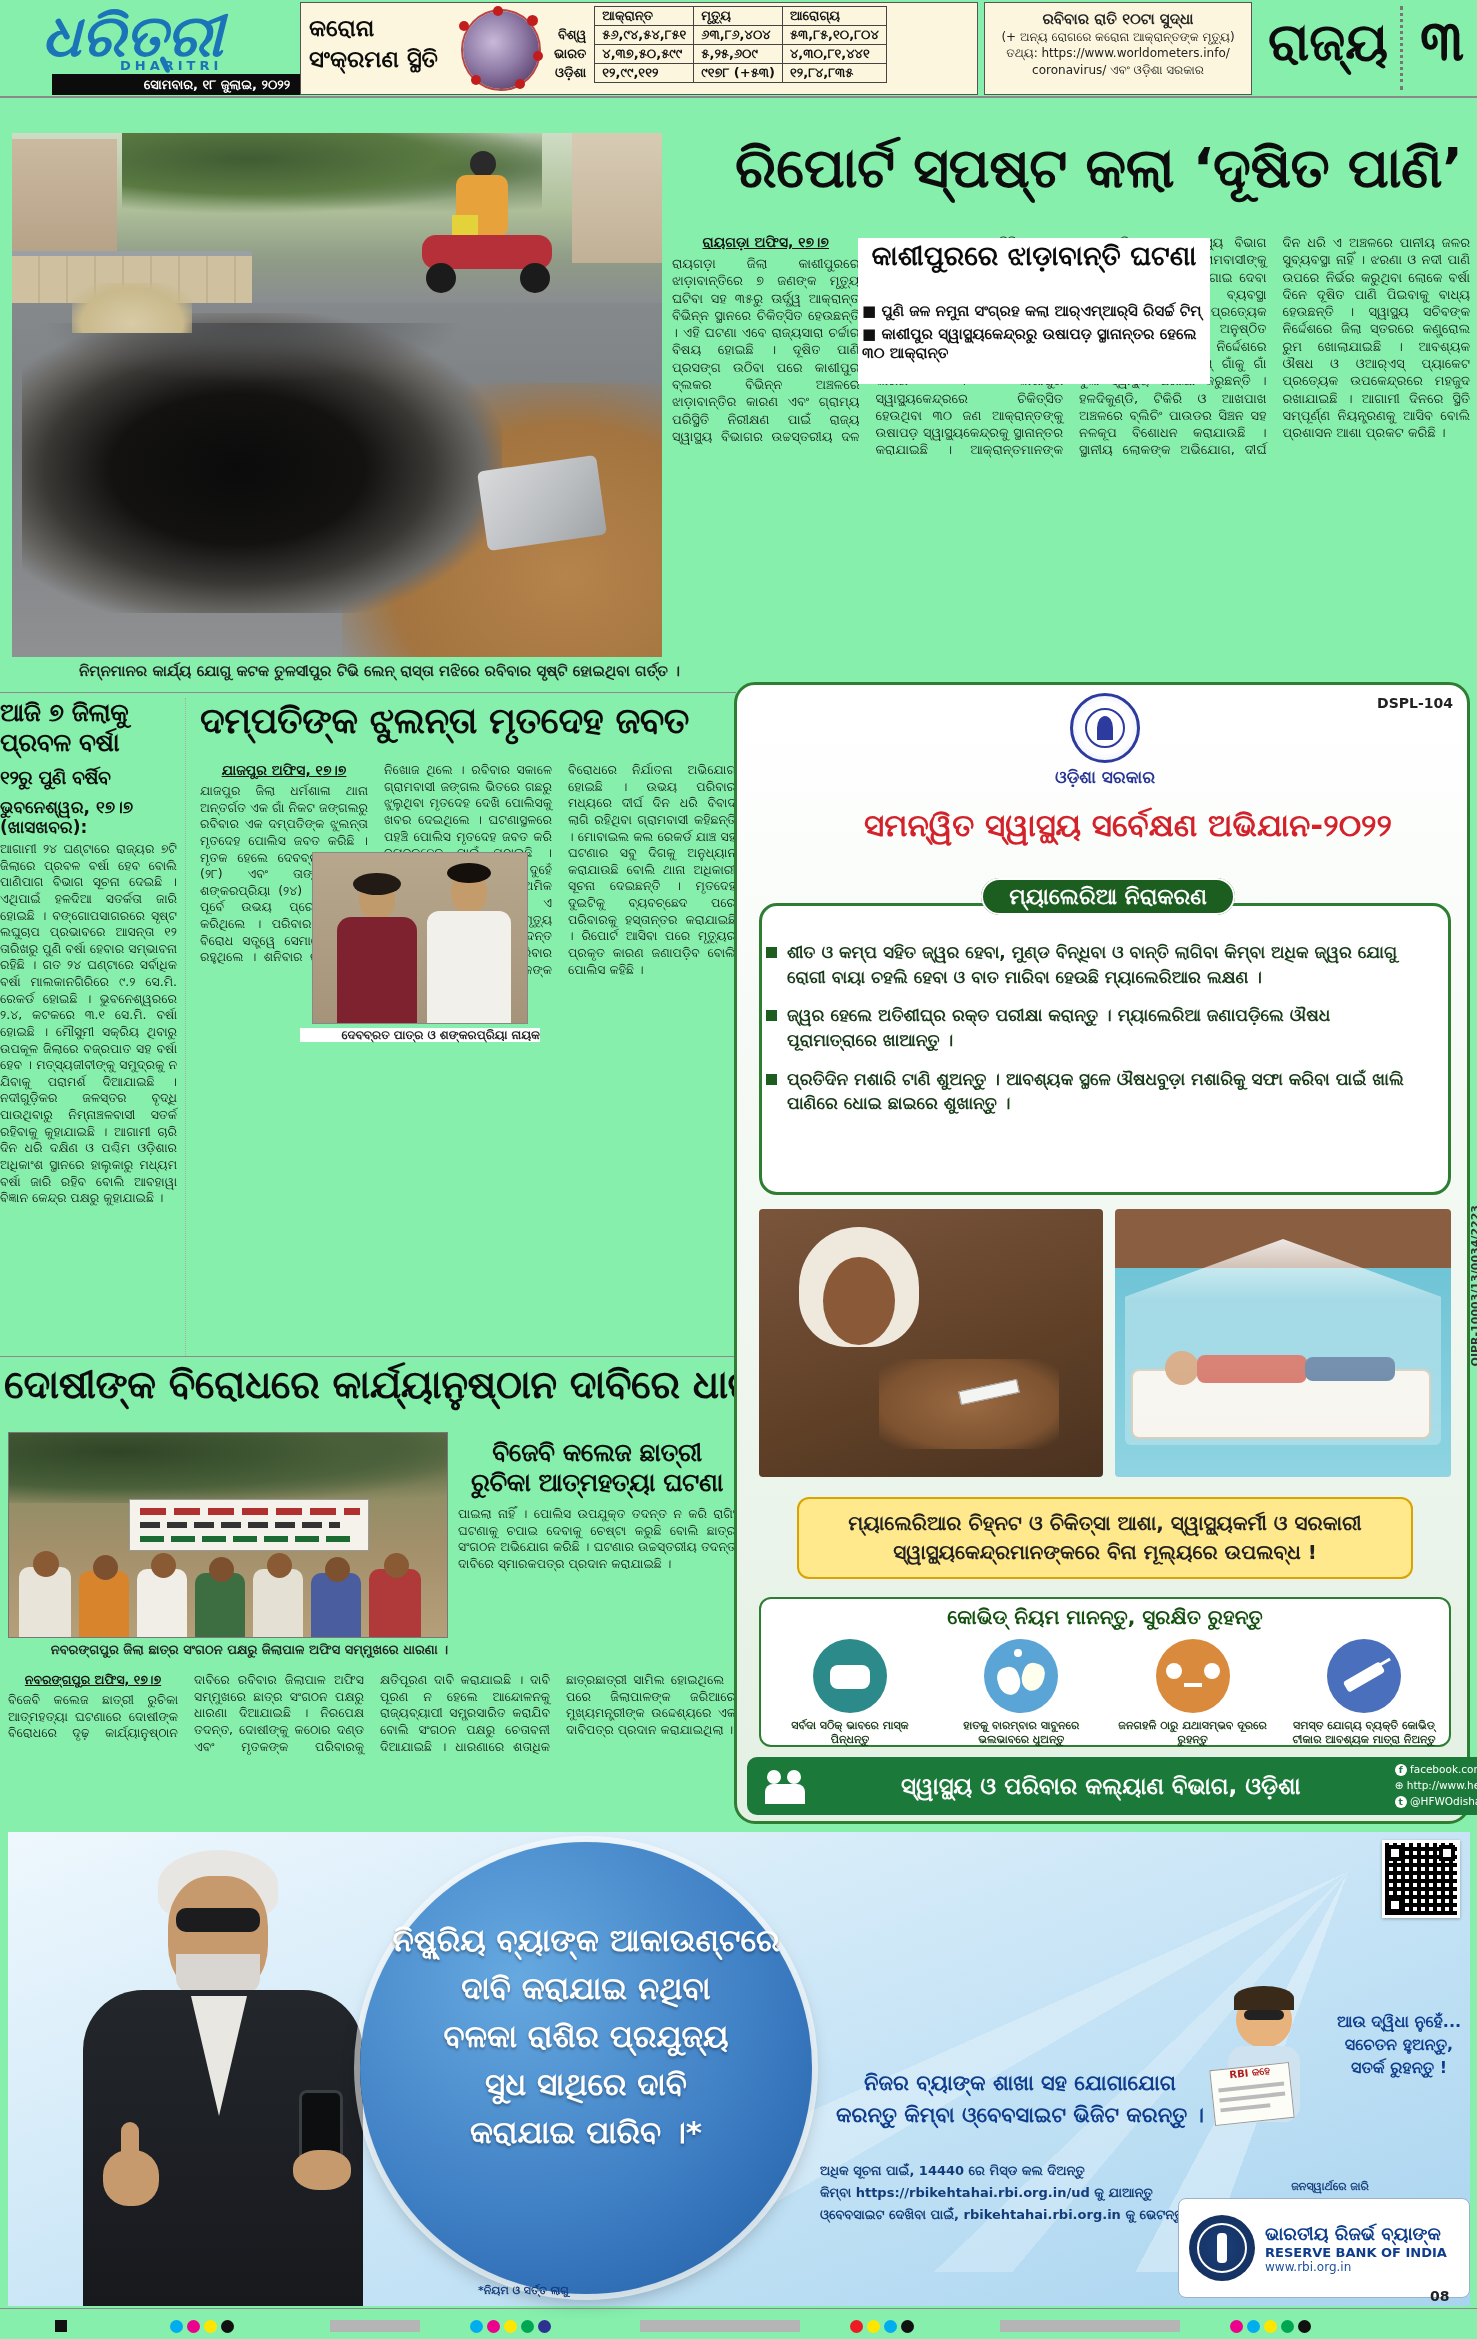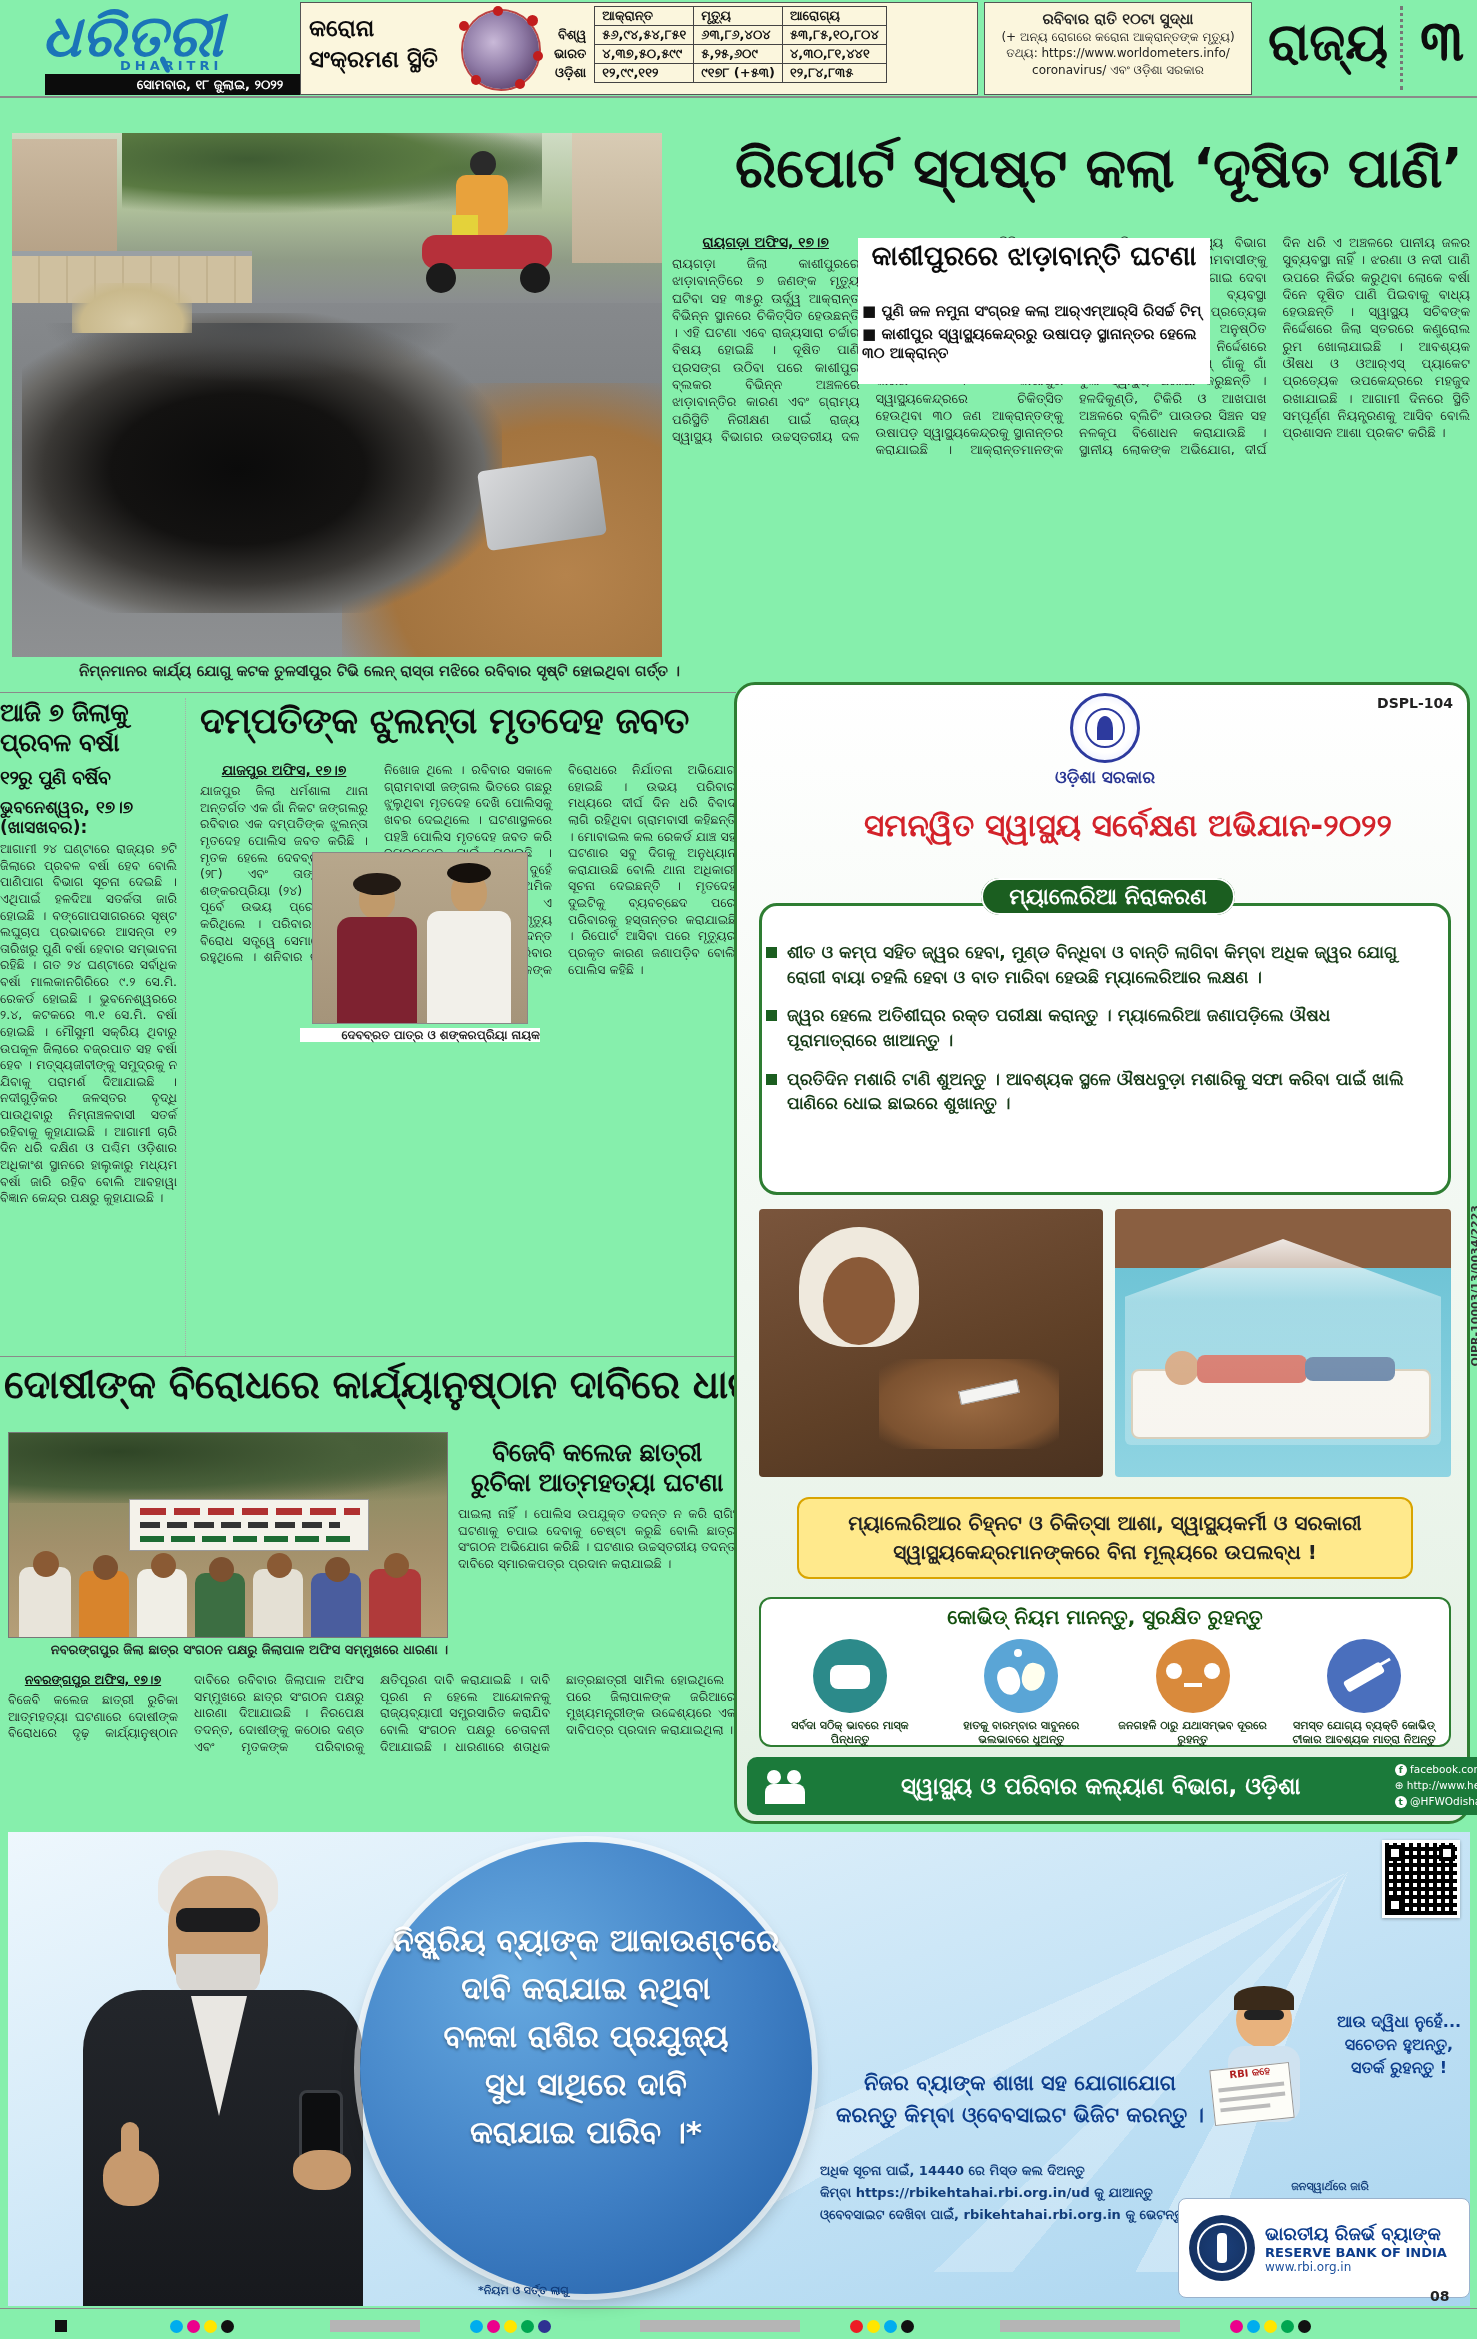--- a/index.html
+++ b/index.html
@@ -48,21 +48,21 @@
   .dot { width:13px; height:13px; border-radius:50%; display:inline-block; margin-right:4px; }
 </style>
 </head>
 <body>
 
 <div id="page">
 
   <div class="a" style="left:0;top:0;width:1477px;height:96px;">
     <div class="a" id="logo-odia" style="left:42px;top:2px;">ଧରିତ୍ରୀ</div>
     <div class="a" id="logo-latin" style="left:120px;top:58px;">DHARITRI</div>
-    <div class="a" id="datebar" style="left:45px;top:74px;width:330px;height:21px;">ସୋମବାର, ୧୮ ଜୁଲାଇ, ୨୦୨୨</div>
+    <div class="a" id="datebar" style="left:52px;top:74px;width:330px;height:21px;">ସୋମବାର, ୧୮ ଜୁଲାଇ, ୨୦୨୨</div>
 
     <div class="a creambox" style="left:300px;top:2px;width:678px;height:93px;">
       <div class="a" style="left:8px;top:10px;width:160px;font-size:23px;font-weight:bold;color:#0c0c0c;line-height:1.35;">କରୋନା ସଂକ୍ରମଣ ସ୍ଥିତି</div>
       <div class="a" style="left:162px;top:8px;width:76px;height:78px;border-radius:50%;background:radial-gradient(circle at 40% 40%,#c9b9d8 0%,#8f7ba6 45%,#5e4470 80%);box-shadow:0 0 0 2px #b44,-6px -4px 0 -18px #c00;">
         <div class="a" style="left:-4px;top:10px;width:10px;height:10px;border-radius:50%;background:#c21d1d;"></div>
         <div class="a" style="left:64px;top:4px;width:11px;height:11px;border-radius:50%;background:#c21d1d;"></div>
         <div class="a" style="left:70px;top:40px;width:10px;height:10px;border-radius:50%;background:#c21d1d;"></div>
         <div class="a" style="left:30px;top:-5px;width:10px;height:10px;border-radius:50%;background:#c21d1d;"></div>
         <div class="a" style="left:8px;top:64px;width:10px;height:10px;border-radius:50%;background:#c21d1d;"></div>
         <div class="a" style="left:52px;top:68px;width:10px;height:10px;border-radius:50%;background:#c21d1d;"></div>

